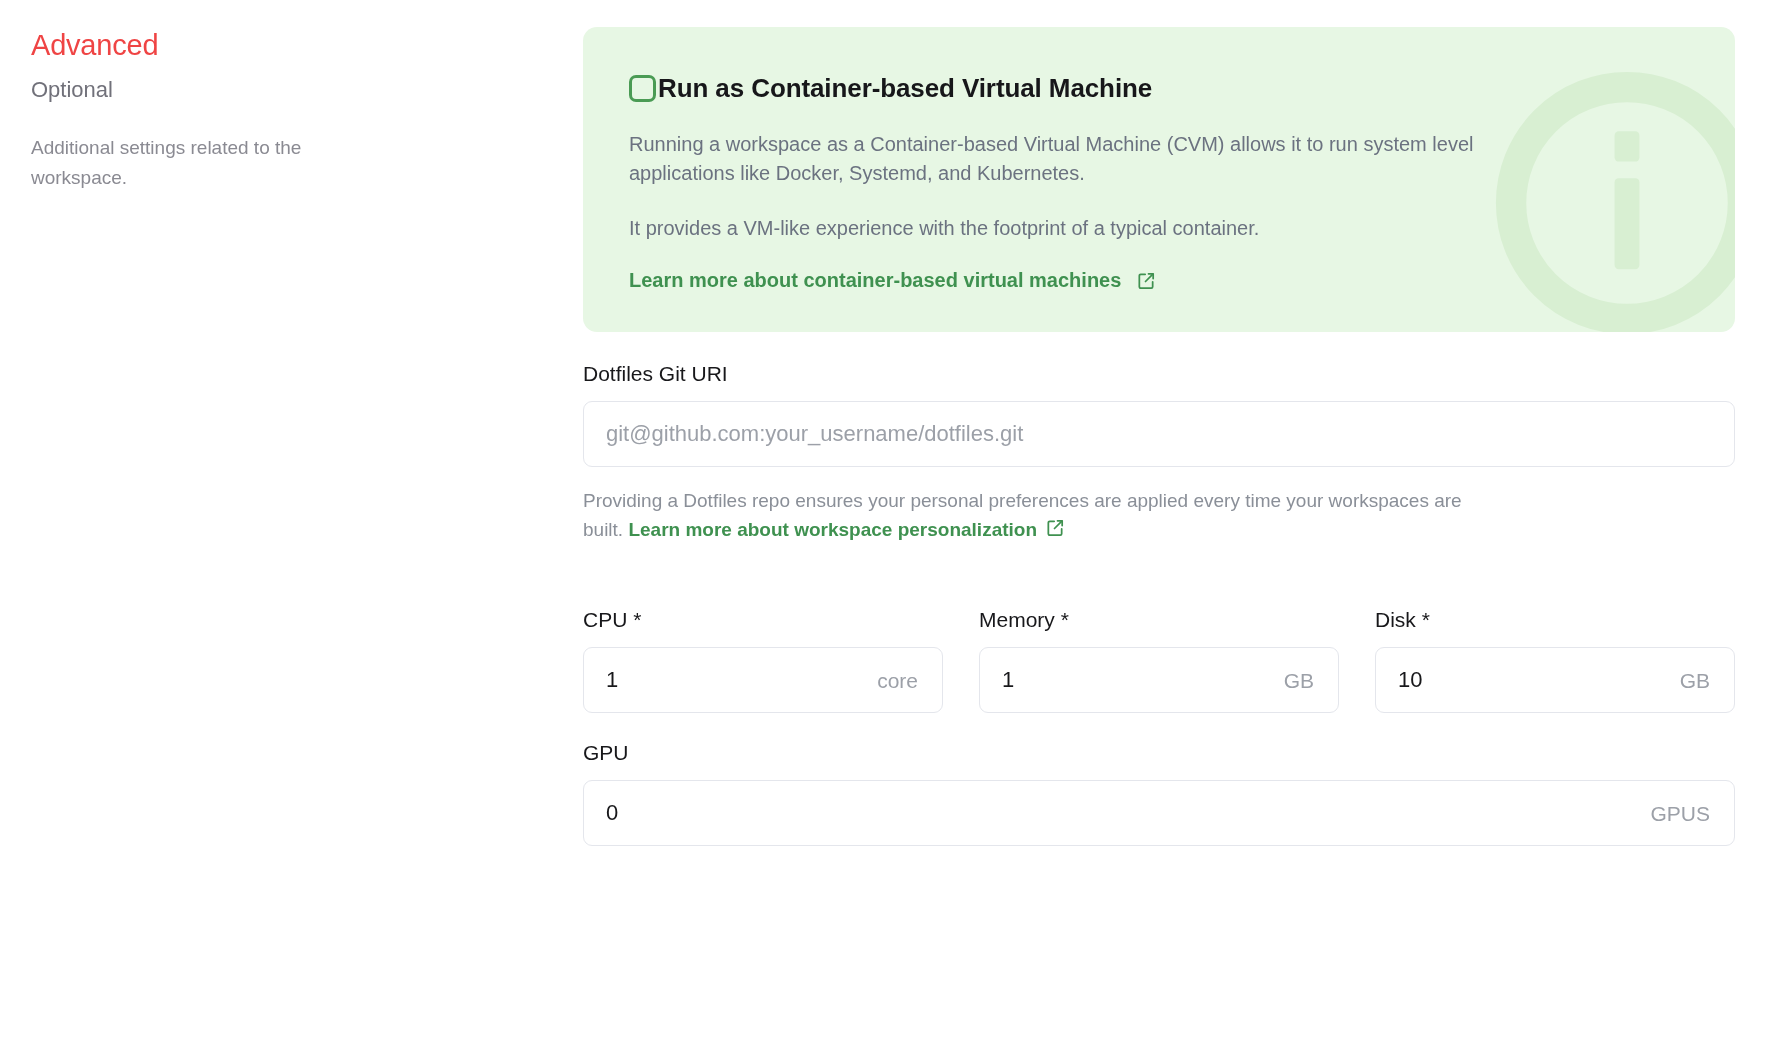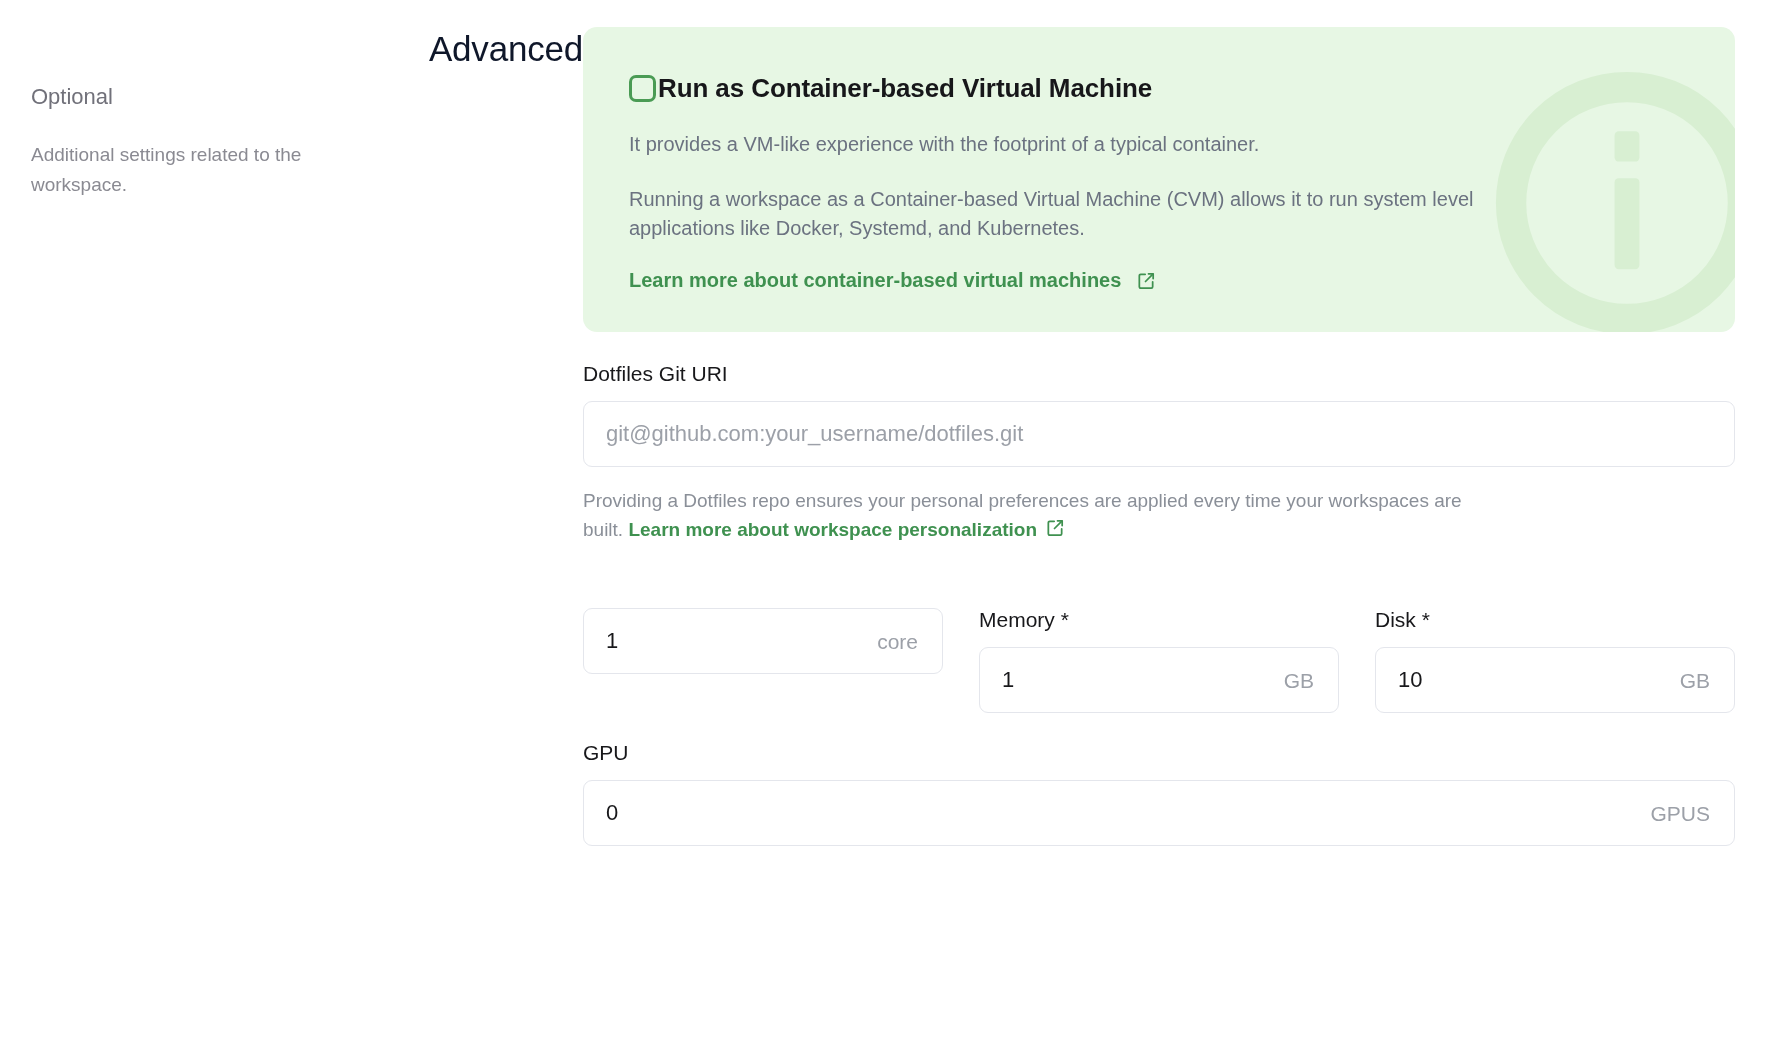--- a/index.html
+++ b/index.html
@@ -19,27 +19,26 @@
     display: flex;
   }
 
   
   .side {
     width: 583px;
     flex: 0 0 583px;
     padding: 28px 0 0 31px;
   }
   .side-title {
-    font-size: 35px;
+    font-size: 29px;
     font-weight: 400;
     line-height: 1.2;
     letter-spacing: -0.2px;
-    color: #0f172a;
+    color: #ef4444;
     margin: 0 0 14px 0;
-    text-align: right;
   }
   .side-sub {
     font-size: 22px;
     color: #71717a;
     line-height: 1.2;
     margin: 0 14px 30px 0;
   }
   .side-desc {
     font-size: 19px;
     color: #8a8a92;
@@ -192,22 +191,22 @@
         <circle cx="50" cy="50" r="42" fill="none" stroke="#d8efd2" stroke-width="11"></circle>
         <rect x="45.5" y="24" width="9" height="11" rx="1.5" fill="#d8efd2"></rect>
         <rect x="45.5" y="41" width="9" height="33" rx="1.5" fill="#d8efd2"></rect>
       </svg>
 
       <div class="notice-head">
         <span class="cbx"></span>
         <span class="notice-title">Run as Container-based Virtual Machine</span>
       </div>
 
+      <p class="notice-p">Running a workspace as a Container-based Virtual Machine (CVM) allows it to run system level applications like Docker, Systemd, and Kubernetes.</p>
       <p class="notice-p">It provides a VM-like experience with the footprint of a typical container.</p>
-      <p class="notice-p">Running a workspace as a Container-based Virtual Machine (CVM) allows it to run system level applications like Docker, Systemd, and Kubernetes.</p>
 
       <a class="notice-link">
         <span>Learn more about container-based virtual machines</span>
         <svg class="ext" viewBox="0 0 24 24" fill="none" stroke="#3f9150" stroke-width="2.1" stroke-linecap="round" stroke-linejoin="round" aria-hidden="true">
           <path d="M20 13v6a1.6 1.6 0 0 1-1.6 1.6H5.6A1.6 1.6 0 0 1 4 19V5.6A1.6 1.6 0 0 1 5.6 4H11"></path>
           <path d="M15 3.4h5.6V9"></path>
           <path d="M20.2 3.8 11.4 12.6"></path>
         </svg>
       </a>
     </section>
@@ -223,20 +222,21 @@
               <path d="M20 13v6a1.6 1.6 0 0 1-1.6 1.6H5.6A1.6 1.6 0 0 1 4 19V5.6A1.6 1.6 0 0 1 5.6 4H11"></path>
               <path d="M15 3.4h5.6V9"></path>
               <path d="M20.2 3.8 11.4 12.6"></path>
             </svg></a>
       </div>
     </div>
 
     <div class="res-row">
 
       <div class="res-col">
+        <div class="label">CPU *</div>
         <div class="input">
           <span class="val">1</span>
           <span class="suffix">core</span>
         </div>
       </div>
 
       <div class="res-col">
         <div class="label">Memory *</div>
         <div class="input">
           <span class="val">1</span>

